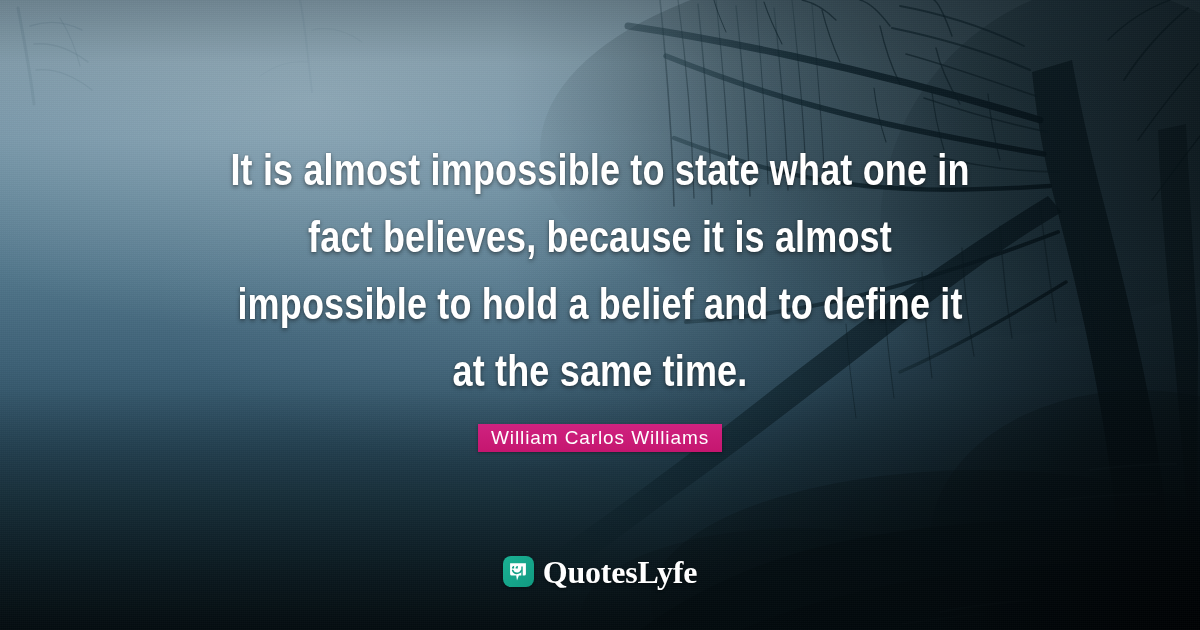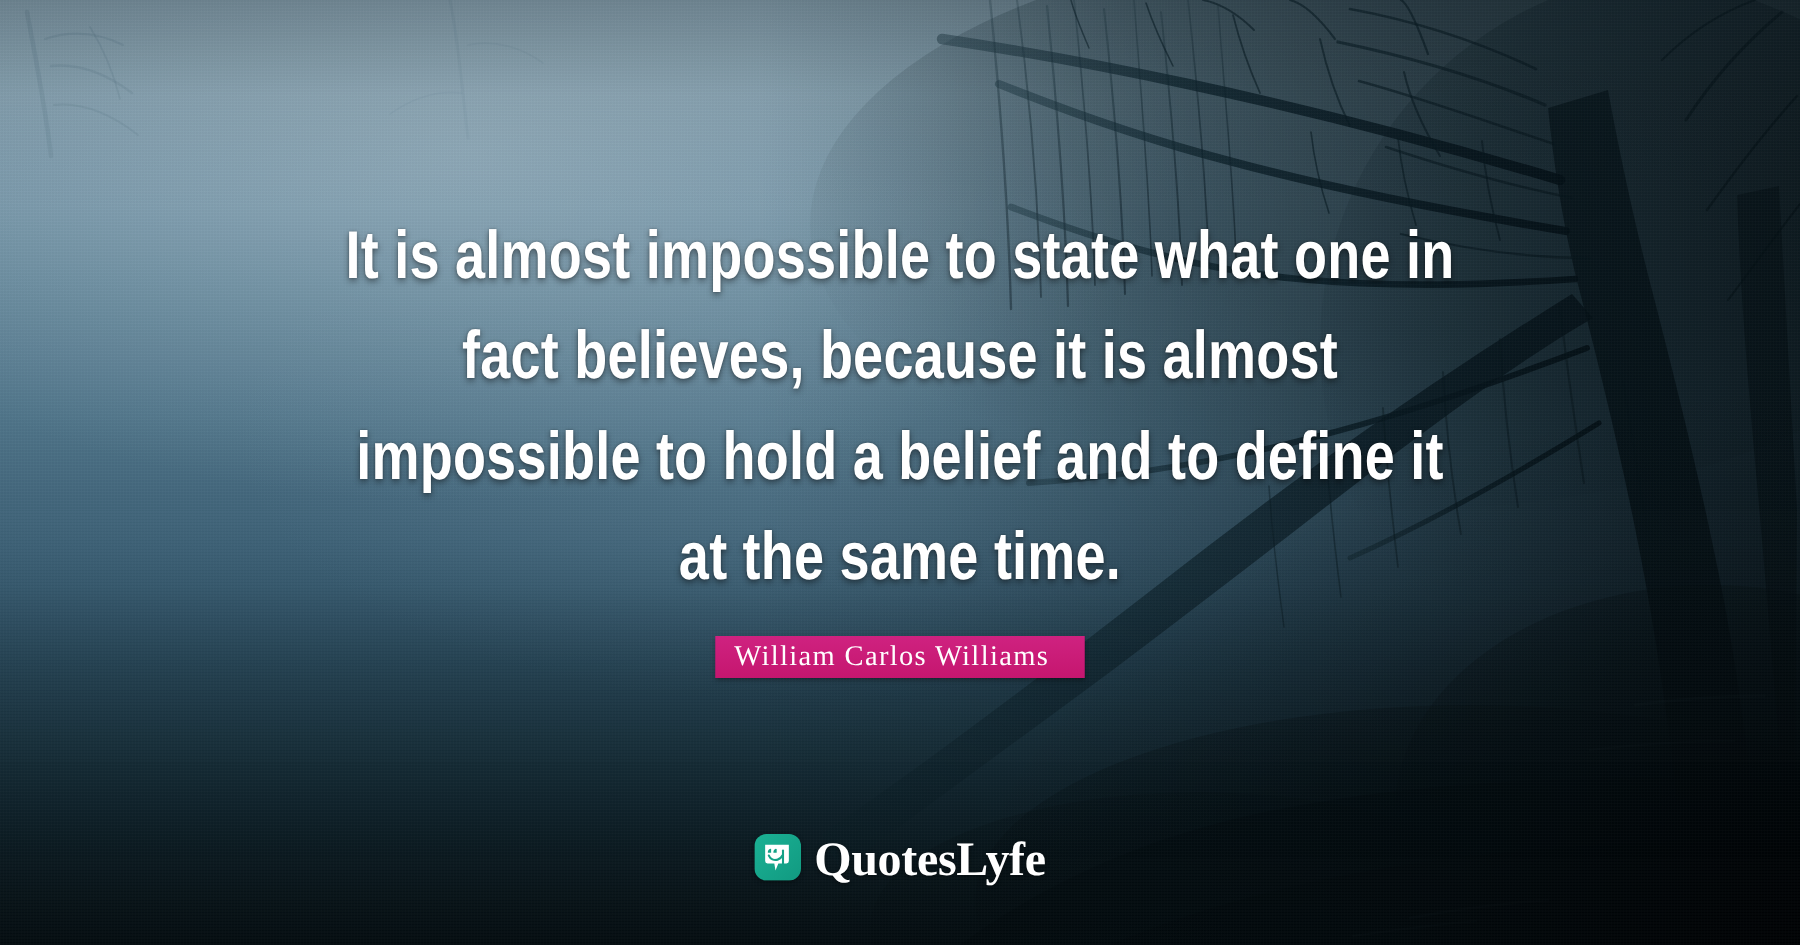--- a/index.html
+++ b/index.html
@@ -123,25 +123,25 @@
     right: 0;
     top: 424px;
     display: flex;
     justify-content: center;
   }
   .author-badge {
     display: inline-block;
     background: #c9197a;
     background-image: linear-gradient(to bottom, #cf2280 0%, #c5166f 100%);
     color: #ffffff;
-    font-family: Liberation Serif, serif;
+    font-family: Liberation Sans, sans-serif;
     font-size: 19px;
     font-weight: 400;
     letter-spacing: 0.9px;
-    padding: 4px 24px 5px 13px;
+    padding: 4px 13px 5px 13px;
     line-height: 19px;
     box-shadow: 0 1px 3px rgba(0,0,0,0.35);
   }
 
   
   .logo-wrap {
     position: absolute;
     left: 0;
     right: 0;
     top: 556px;

